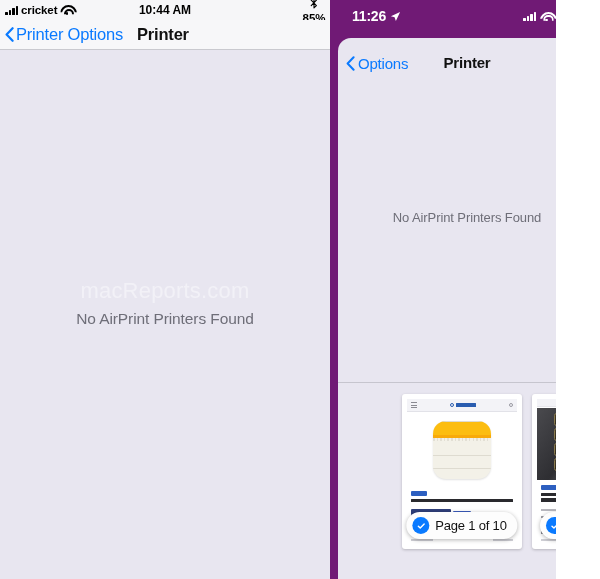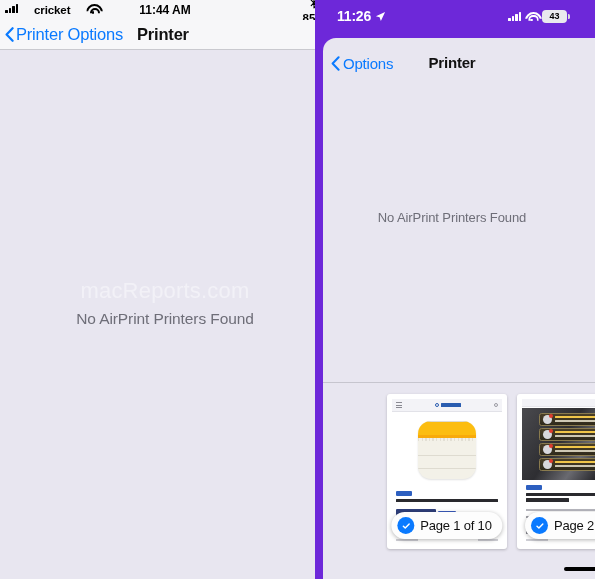--- a/index.html
+++ b/index.html
@@ -15,21 +15,21 @@
   .phone-left {
     position:absolute; left:0; top:0; width:330px; height:579px;
     background:#e8e6f0; overflow:hidden;
   }
   .statusbar-left {
     position:absolute; left:0; top:0; width:330px; height:20px;
     background:#f6f6f8;
     display:flex; align-items:center;
     font-size:11.5px; font-weight:bold; color:#000;
   }
-  .sb-l-left { position:absolute; left:5px; display:flex; gap:16px; }
+  .sb-l-left { position:absolute; left:5px; display:flex; align-items:center; gap:3px; }
   .sb-l-center { position:absolute; left:0; width:330px; text-align:center; font-size:12px; font-weight:bold;}
   .sb-l-right { position:absolute; right:4px; display:flex; align-items:center; gap:3px;flex-direction:column; }
 
   .bars { display:inline-flex; align-items:flex-end; gap:1px; height:9px; }
   .bars i { display:block; width:2.5px; background:#000; border-radius:0.5px; }
   .bars i:nth-child(1){height:3px;}
   .bars i:nth-child(2){height:5px;}
   .bars i:nth-child(3){height:7px;}
   .bars i:nth-child(4){height:9px;}
   .carrier { font-size:11.5px; font-weight:bold; letter-spacing:-0.1px; }
@@ -74,22 +74,22 @@
     position:absolute; left:0; top:228px; width:330px; text-align:center;
     font-size:22px; color:#f2f1f7; letter-spacing:0.2px;
   }
   .noprinters-left {
     position:absolute; left:0; top:260px; width:330px; text-align:center;
     font-size:15.5px; color:#6e6e78; letter-spacing:-0.1px;
   }
 
   
   .phone-right {
-    position:absolute; left:315px; top:0; width:280px; height:579px;
-    background:#6d28d9; overflow:hidden;
+    position:absolute; left:330px; top:0; width:226px; height:579px;
+    background:#701a75; overflow:hidden;
   }
   .statusbar-right {
     position:absolute; left:0; top:0; width:270px; height:34px;
     color:#fff; display:flex; align-items:center;
   }
   .sb-r-left {
     position:absolute; left:22px; top:8px;
     display:flex; align-items:center; gap:4px;
     font-size:14px; font-weight:bold; letter-spacing:-0.2px;
   }
@@ -264,21 +264,21 @@
             <i></i>
             <i></i>
             <i></i>
             <i></i>
           </span>
         <span class="carrier">cricket</span>
         <span class="wifi">
             <span class="dot"></span>
           </span>
       </div>
-      <div class="sb-l-center">11:44 AM</div>
+      <div class="sb-l-center">10:44 AM</div>
       <div class="sb-l-right">
         <svg class="loc-arrow" viewBox="0 0 12 12">
           <path d="M11 1 L1 5.6 L5 6.9 L6.4 11 Z" fill="#000"></path>
         </svg>
         <svg class="bt" viewBox="0 0 8 13">
           <path d="M1 3.4 L6.6 9.4 L4 11.8 L4 1 L6.6 3.4 L1 9.4" fill="none" stroke="#000" stroke-width="1.2" stroke-linejoin="round" stroke-linecap="round"></path>
         </svg>
         <span class="pct">85%</span>
         <span class="batt">
           <span class="shell"></span>

